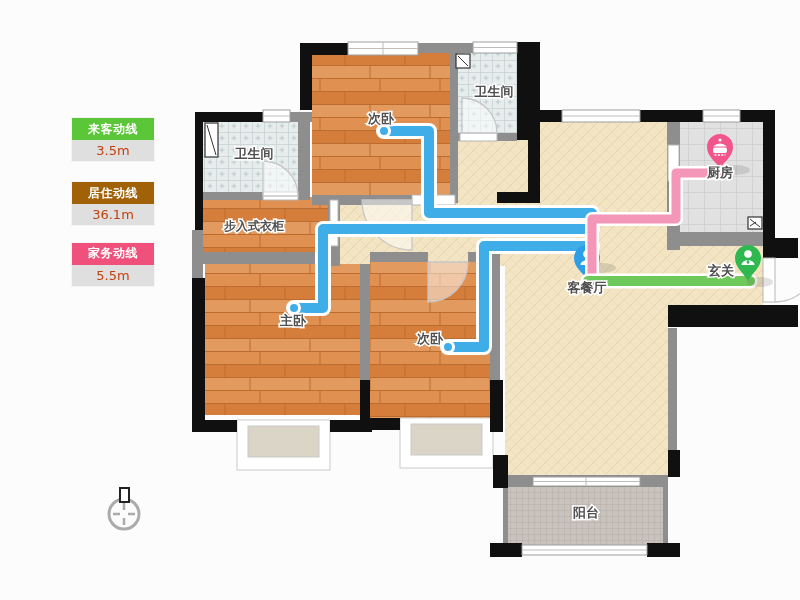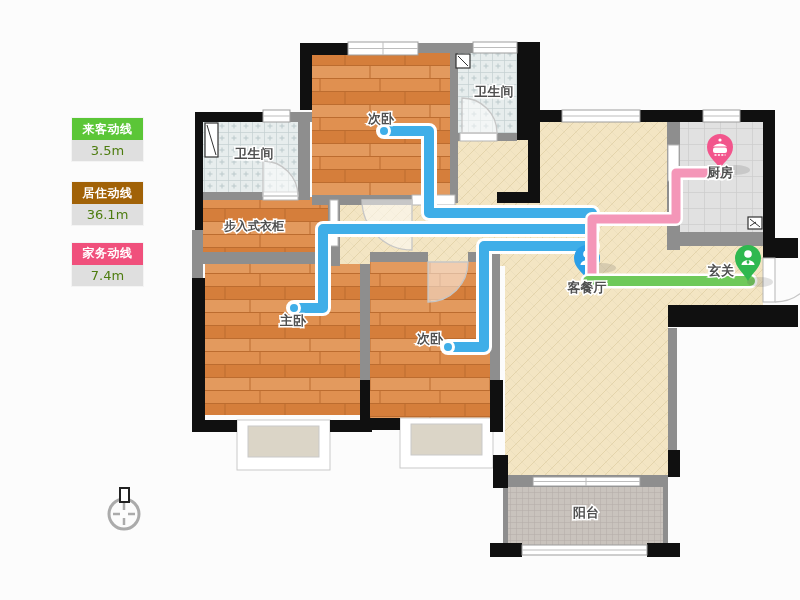--- a/index.html
+++ b/index.html
@@ -1,23 +1,23 @@
 <!DOCTYPE html>
 <html><head>
 <meta charset="utf-8">
 <style>
   html,body{margin:0;padding:0;background:#fff;}
   #stage{position:relative;width:800px;height:600px;background:#FCFCFC;overflow:hidden;
          font-family:"DejaVu Sans","Liberation Sans",sans-serif;}
   
   .legend{position:absolute;left:72px;top:118px;width:69px;}
-  .legend-item{position:absolute;left:0;width:71px;box-shadow:0 0 0 1px rgba(0,0,0,0.03);}
+  .legend-item{position:absolute;left:0;width:82px;box-shadow:0 0 0 1px rgba(0,0,0,0.03);}
   .legend-item .hd{height:22px;line-height:22px;text-align:center;color:#fff;
                    font-size:12px;font-weight:bold;letter-spacing:.5px;}
-  .legend-item .val{height:21px;line-height:21px;text-align:center;color:#4d7c0f;
+  .legend-item .val{height:21px;line-height:21px;text-align:center;color:#c2410c;
                     font-size:13px;background:#DFDFDF;}
   svg text{font-family:"DejaVu Sans","Liberation Sans",sans-serif;}
   .room-label{font-size:13px;font-weight:600;fill:#4F4F4F;stroke:#FFFFFF;stroke-width:3px;
               paint-order:stroke;text-anchor:middle;}
   .room-label.small{font-size:12px;}
 </style>
 </head>
 <body>
 
 <div id="stage">
@@ -26,21 +26,21 @@
     <div class="legend-item" style="top:0px">
       <div class="hd" style="background: rgb(91, 198, 55);">来客动线</div>
       <div class="val">3.5m</div>
     </div>
     <div class="legend-item" style="top:64px">
       <div class="hd" style="background: #a16207;">居住动线</div>
       <div class="val">36.1m</div>
     </div>
     <div class="legend-item" style="top:125px">
       <div class="hd" style="background: rgb(240, 80, 124); font-family: Liberation Mono, monospace;">家务动线</div>
-      <div class="val">7.4m</div>
+      <div class="val">5.5m</div>
     </div>
   </div>
 
   <svg width="800" height="600" viewBox="0 0 800 600" style="position:absolute;left:0;top:0">
     <defs>
       <pattern id="wood" width="60" height="39" patternUnits="userSpaceOnUse">
         <rect width="60" height="39" fill="#DC8845"></rect>
         <rect y="0" width="60" height="13" fill="#E09050"></rect>
         <rect y="13" width="60" height="13" fill="#D57E3B"></rect>
         <rect y="26" width="60" height="13" fill="#E39A5E"></rect>

